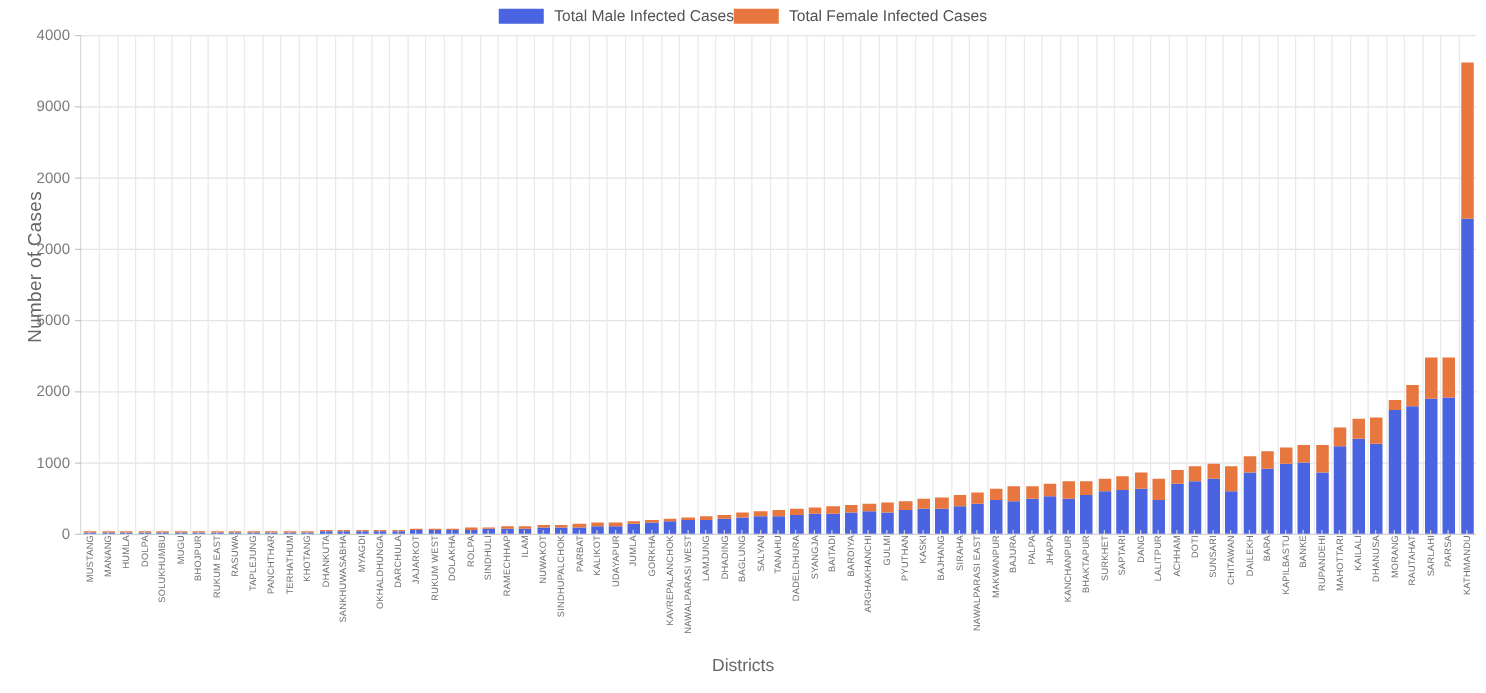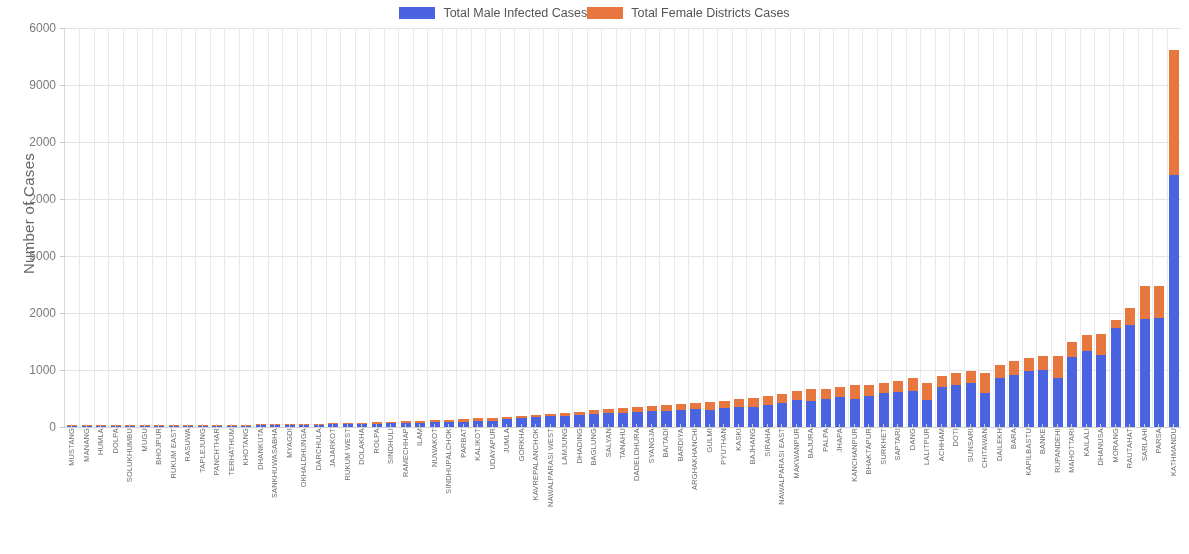--- a/index.html
+++ b/index.html
@@ -78,25 +78,26 @@
 
 <div id="chart-root">
 
   <div id="legend">
     <div class="legend-item">
       <span class="legend-swatch" style="background:#4a63e0"></span>
       <span class="legend-label">Total Male Infected Cases</span>
     </div>
     <div class="legend-item">
       <span class="legend-swatch" style="background:#e8763f"></span>
-      <span class="legend-label">Total Female Districts Cases</span>
+      <span class="legend-label">Total Female Infected Cases</span>
     </div>
   </div>
 
   <div id="ylabel">Number of Cases</div>
+  <div id="xlabel">Districts</div>
 
   <div id="plot">
     <div id="ygrid">
         <div class="hline base" style="top: 399px;"></div>
         <div class="ytick-mark" style="top: 399px;"></div>
         <div class="ytick-label" style="top: 399px;">0</div>
         <div class="hline" style="top: 342px;"></div>
         <div class="ytick-mark" style="top: 342px;"></div>
         <div class="ytick-label" style="top: 342px;">1000</div>
         <div class="hline" style="top: 285px;"></div>
@@ -109,21 +110,21 @@
         <div class="ytick-mark" style="top: 171px;"></div>
         <div class="ytick-label" style="top: 171px;">2000</div>
         <div class="hline" style="top: 114px;"></div>
         <div class="ytick-mark" style="top: 114px;"></div>
         <div class="ytick-label" style="top: 114px;">2000</div>
         <div class="hline" style="top: 57px;"></div>
         <div class="ytick-mark" style="top: 57px;"></div>
         <div class="ytick-label" style="top: 57px;">9000</div>
         <div class="hline" style="top: 0px;"></div>
         <div class="ytick-mark" style="top: 0px;"></div>
-        <div class="ytick-label" style="top: 0px;">6000</div>
+        <div class="ytick-label" style="top: 0px;">4000</div>
       </div>
     <div id="vgrid">
         <div class="vline" style="left: 14px;"></div>
         <div class="vline" style="left: 29px;"></div>
         <div class="vline" style="left: 43px;"></div>
         <div class="vline" style="left: 58px;"></div>
         <div class="vline" style="left: 72px;"></div>
         <div class="vline" style="left: 87px;"></div>
         <div class="vline" style="left: 101px;"></div>
         <div class="vline" style="left: 116px;"></div>

